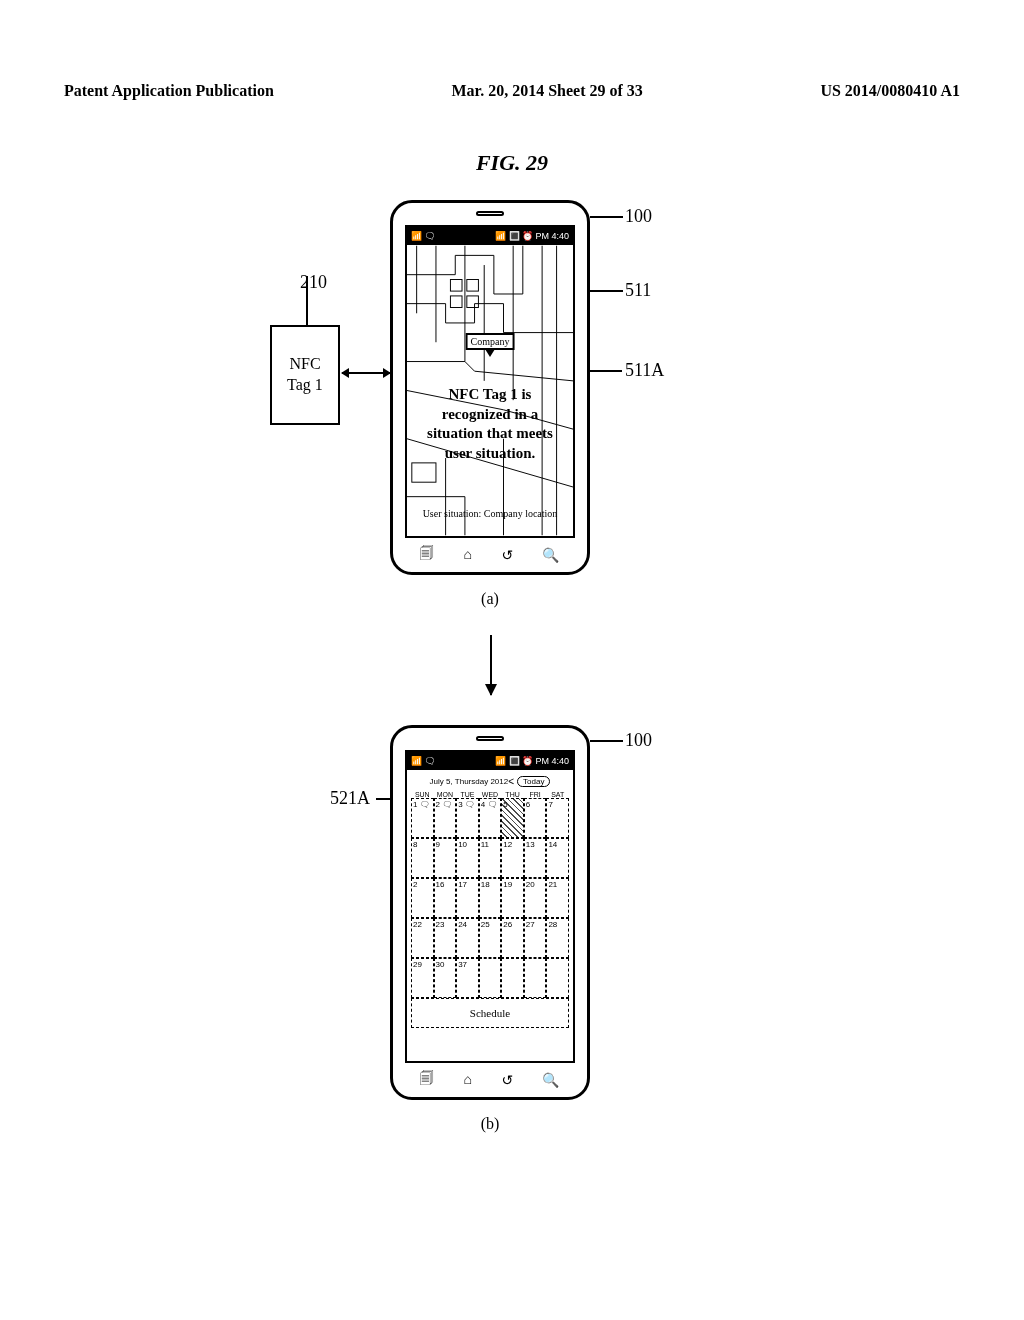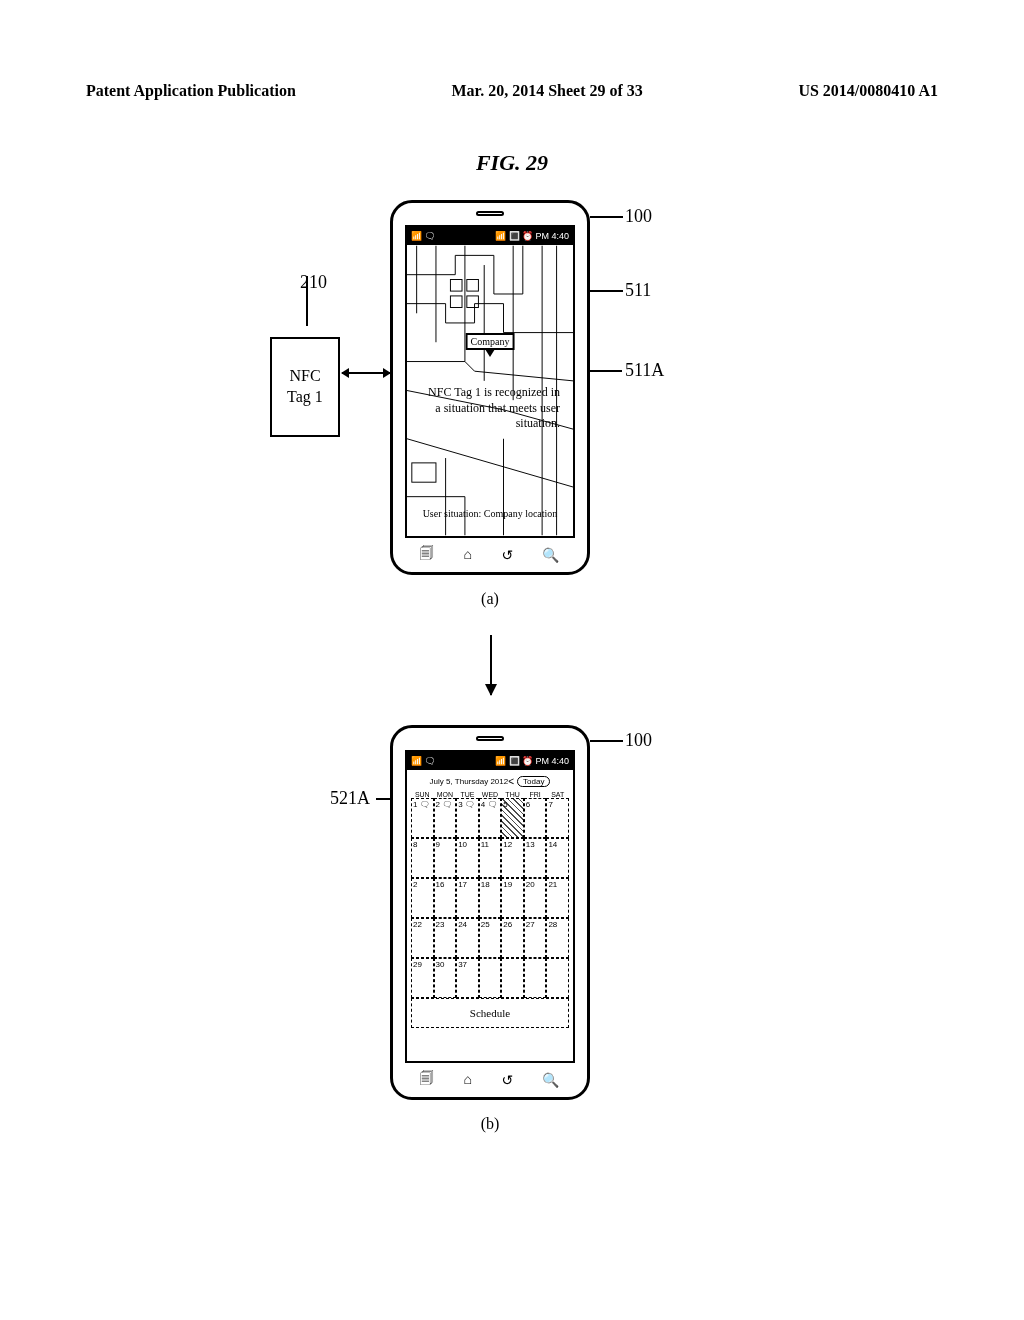--- a/index.html
+++ b/index.html
@@ -8,21 +8,21 @@
     height: 1320px;
     font-family: "Times New Roman", serif;
     background: white;
     position: relative;
   }
   .page-header {
     position: absolute;
     top: 82px;
     left: 0;
     width: 100%;
-    padding: 0 86px;
+    padding: 0 64px;
     display: flex;
     justify-content: space-between;
     font-size: 16px;
     font-weight: bold;
   }
   .fig-title {
     position: absolute;
     top: 150px;
     left: 50%;
     transform: translateX(-50%);
@@ -113,24 +113,25 @@
     border-left: 5px solid transparent;
     border-right: 5px solid transparent;
     border-top: 8px solid #000;
   }
   .nfc-msg {
     position: absolute;
     top: 140px;
     left: 50%;
     transform: translateX(-50%);
     width: 140px;
-    text-align: right;
-    font-size: 12px;
+    text-align: center;
+    font-size: 15px;
     line-height: 1.3;
     font-family: "Times New Roman", serif;
+    font-weight: bold;
   }
   .user-sit {
     position: absolute;
     top: 235px;
     left: 50%;
     transform: translateX(-50%);
     width: 160px;
     text-align: center;
     font-size: 10px;
     font-family: "Times New Roman", serif;
@@ -143,21 +144,20 @@
     left: 270px;
     width: 70px;
     height: 100px;
     border: 2px solid #000;
     display: flex;
     align-items: center;
     justify-content: center;
     text-align: center;
     font-size: 16px;
     line-height: 1.3;
-    margin-top: 12px;
   }
   
   .ref-label {
     position: absolute;
     font-size: 18px;
     font-family: "Times New Roman", serif;
   }
   .leader-line {
     position: absolute;
     background: #000;

